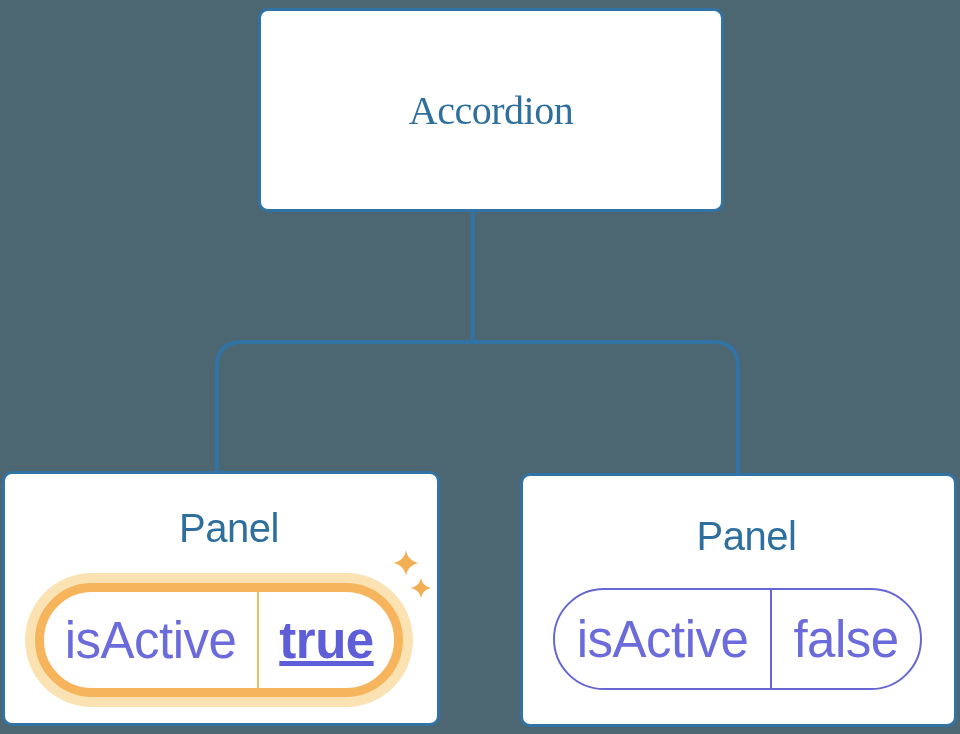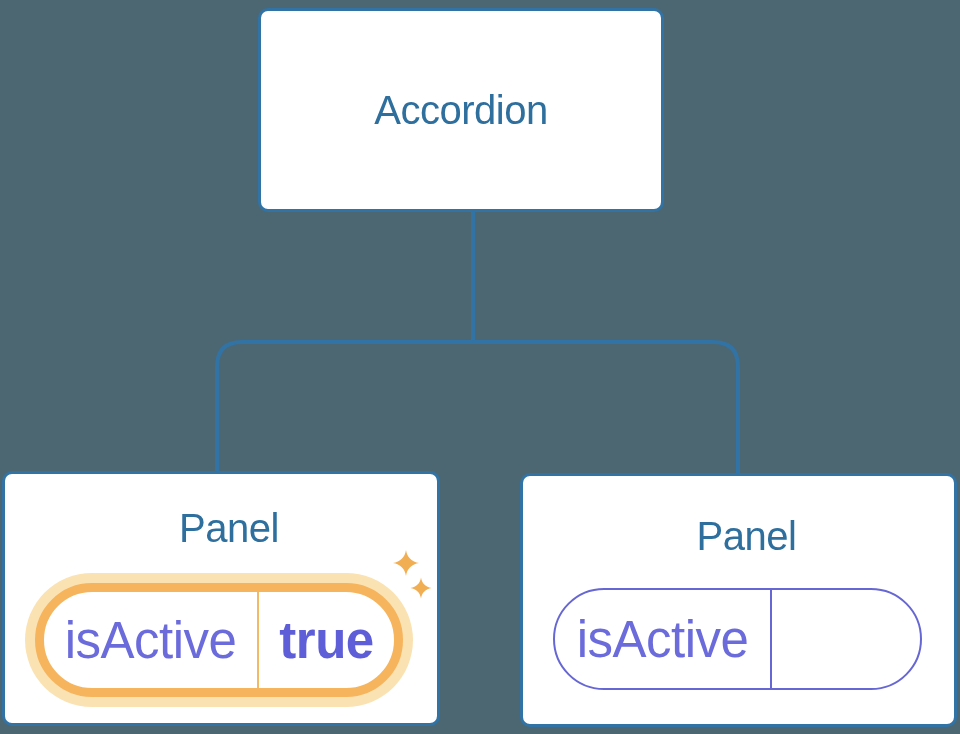--- a/index.html
+++ b/index.html
@@ -24,24 +24,25 @@
   .node {
     position: absolute;
     background: var(--node-fill, #FFFFFF);
     border: 3px solid var(--box-border-blue, #3173A5);
     border-radius: 10px;
     box-sizing: border-box;
     z-index: 1;
   }
   #root-node {
     left: 258px; top: 8px;
-    width: 406px; height: 204px;
+    width: 466px; height: 204px;
     display: flex;
     align-items: center;
     justify-content: center;
+    font-family: Liberation Serif, serif;
   }
   .node-title {
     color: var(--title-text-blue, #2E6F9E);
     font-size: 40px;
     font-weight: 500;
     letter-spacing: -0.5px;
   }
   #panel-left  { left: 2px;   top: 471px; width: 438px; height: 255px; }
   #panel-right { left: 520px; top: 473px; width: 437px; height: 254px; }
   .panel-title {
@@ -76,20 +77,21 @@
   }
   .pill-active .cell-name { width: 213px; }
   .pill-active .divider {
     width: 2px;
     background: var(--highlight-divider-orange, #F3BA66);
   }
   .pill-active .cell-value {
     flex: 1;
     font-weight: 700;
     color: var(--prop-value-bold-purple, #5E5ED8);
+    text-decoration: underline;
   }
   .pill-inactive {
     left: 30px; top: 112px;
     width: 369px; height: 102px;
     border: 2px solid var(--pill-border-purple, #6767D4);
   }
   .pill-inactive .cell-name { width: 215px; }
   .pill-inactive .divider {
     width: 2px;
     background: var(--pill-border-purple, #6767D4);
@@ -130,16 +132,17 @@
       <path transform="translate(27.5,31.5) scale(0.875)" d="M12 0C12.9 6.6 17.4 11.1 24 12C17.4 12.9 12.9 17.4 12 24C11.1 17.4 6.6 12.9 0 12C6.6 11.1 11.1 6.6 12 0Z"></path>
     </svg>
   </div>
 
   <div class="node" id="panel-right">
     <div class="panel-title node-title">Panel</div>
 
     <div class="pill pill-inactive">
       <div class="cell cell-name">isActive</div>
       <div class="divider"></div>
+      <div class="cell cell-value">false</div>
     </div>
   </div>
 
 </div>
 
 </body></html>

